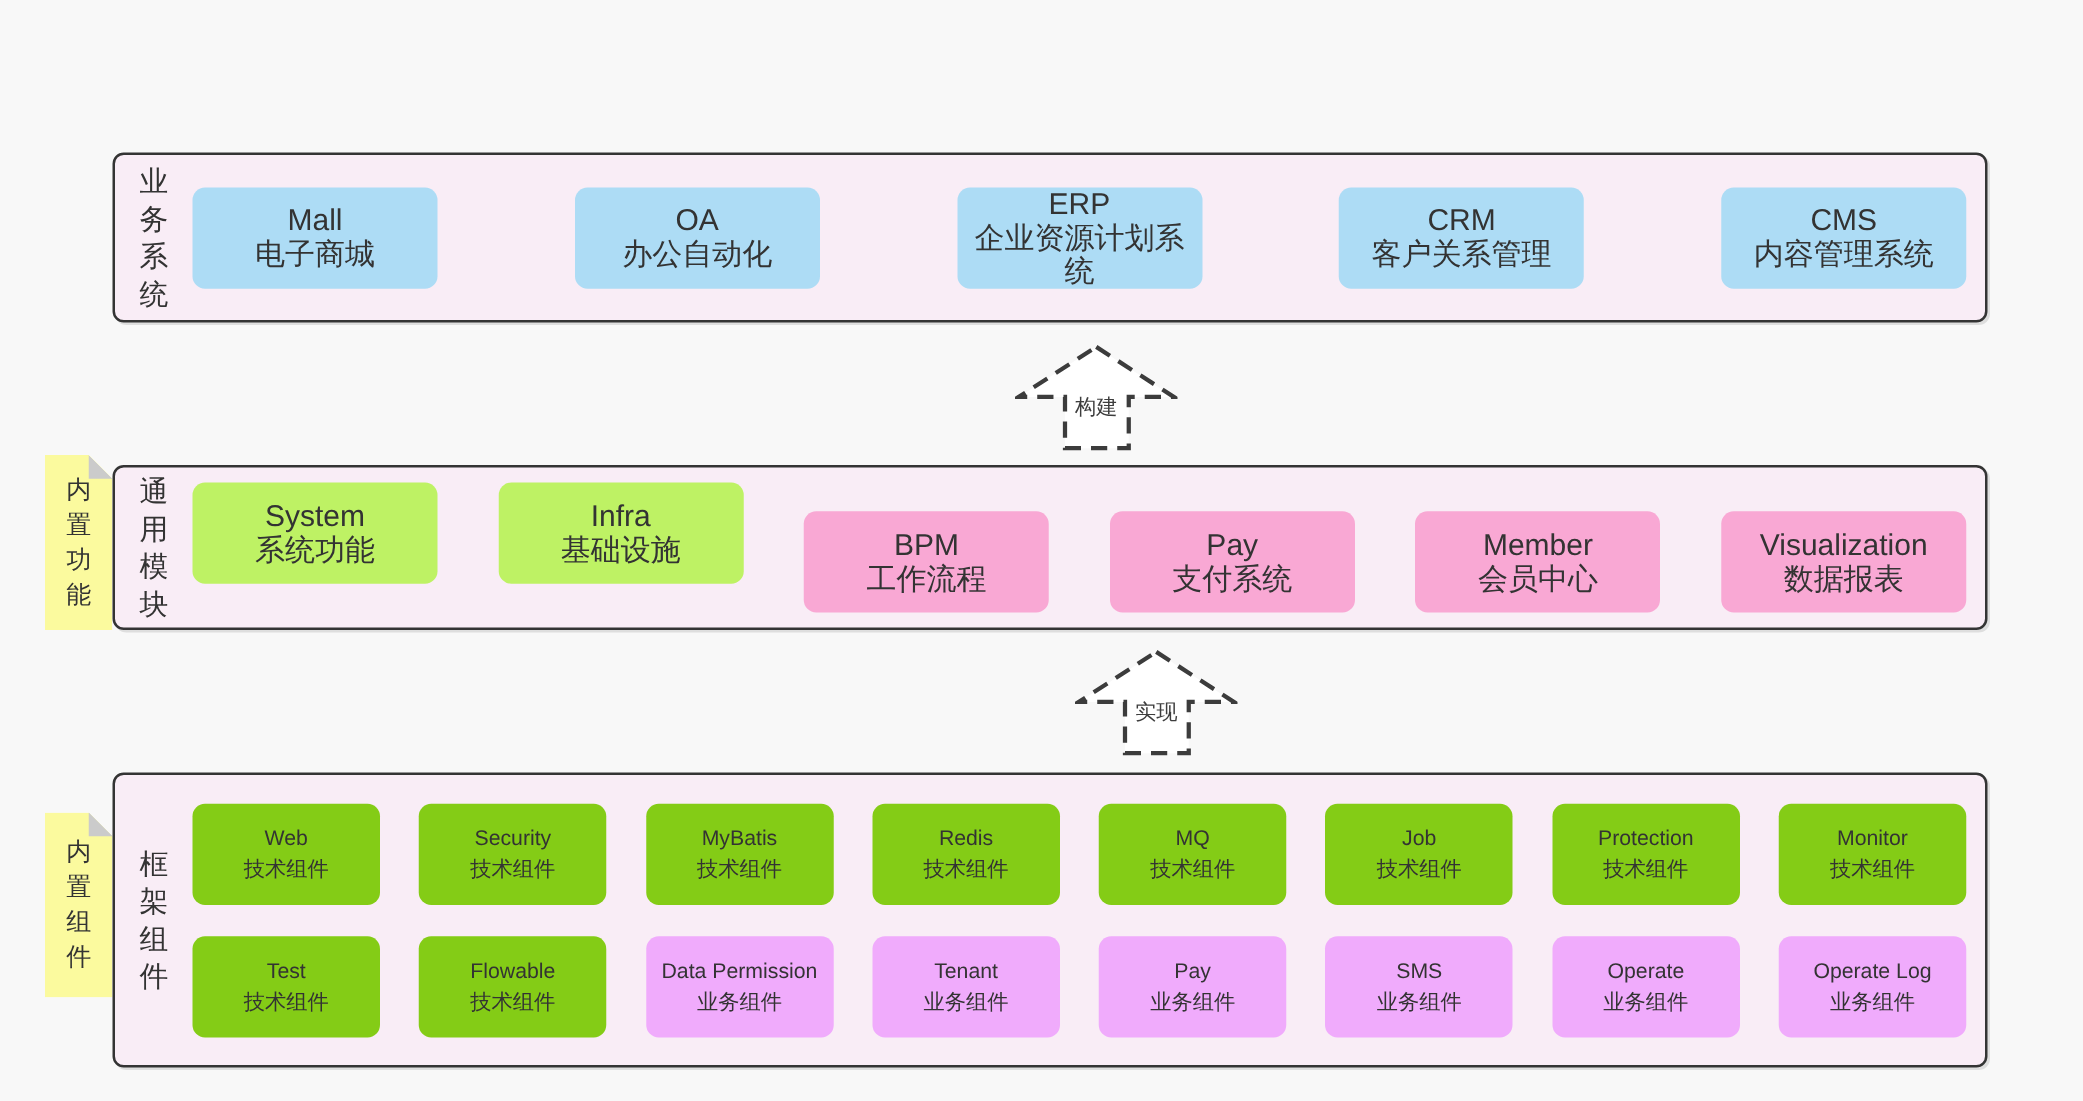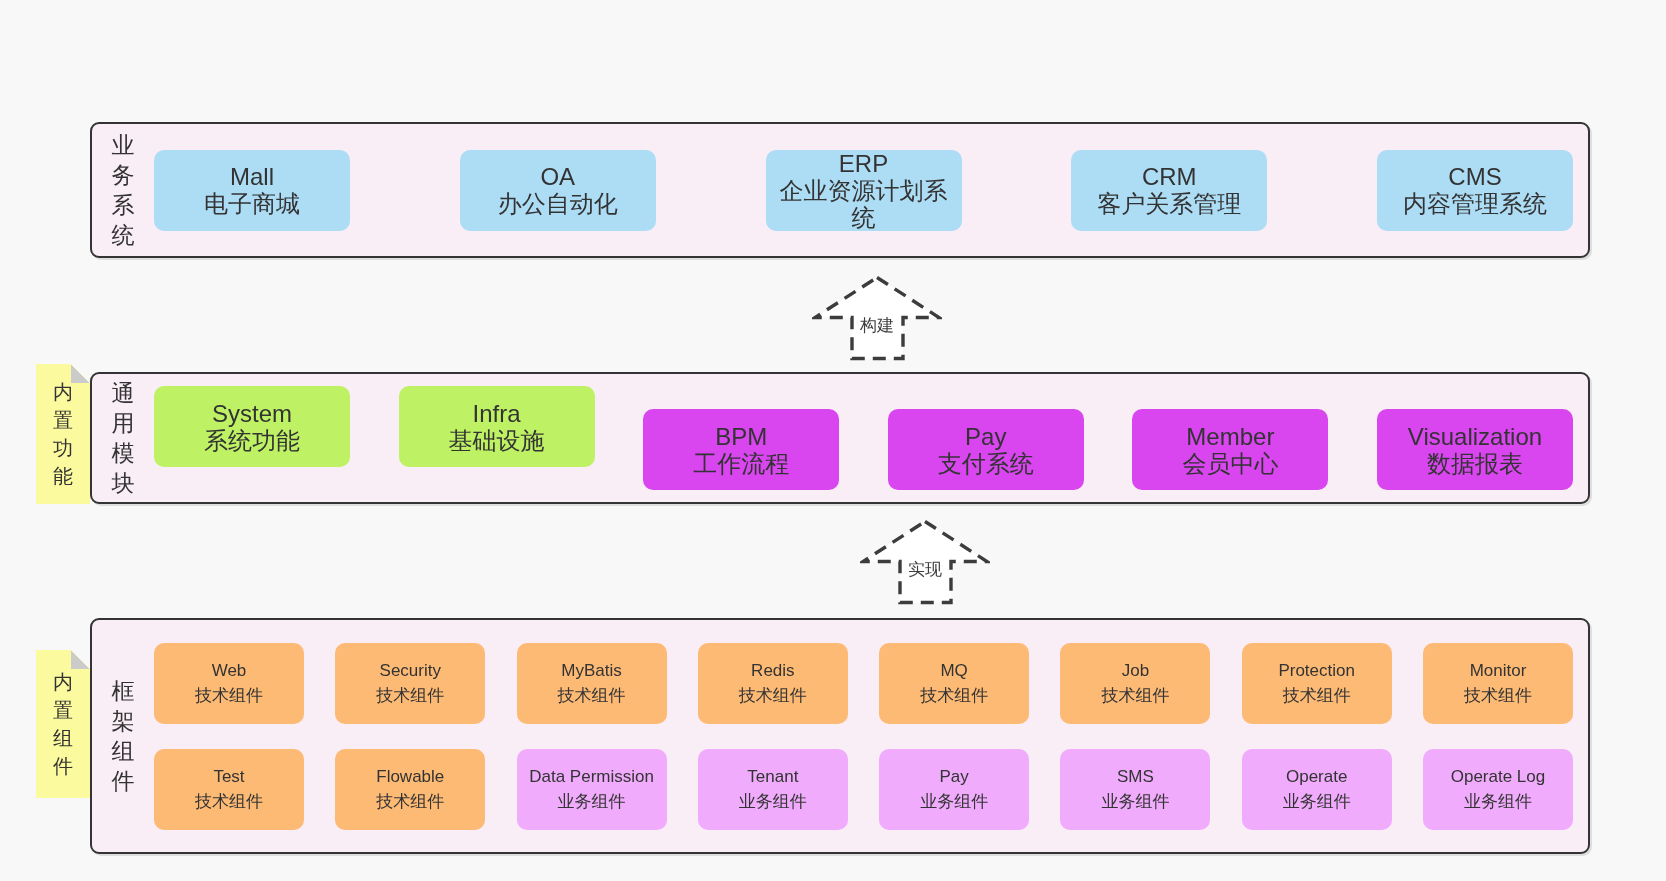--- a/index.html
+++ b/index.html
@@ -34,22 +34,22 @@
   .box{
     height:81px;border-radius:10px;
     display:flex;flex-direction:column;align-items:center;justify-content:center;
     text-align:center;font-size:24px;line-height:27px;color:#333;
     padding:0 6px;box-sizing:border-box;
   }
   .panel-0 .box,.panel-1 .box{width:196px;}
   .panel-2 .box{width:150px;font-size:17px;line-height:25px;}
   .v-blue{background:#addcf5;}
   .v-red{background:#bef264;justify-content:center;}
-  .v-pink{background:#d946ef;margin-top:23px;}
-  .v-green{background:#fdba74;justify-content:center;}
+  .v-pink{background:#f9a8d4;margin-top:23px;}
+  .v-green{background:#84cc16;justify-content:center;}
   .v-light_green{background:#f0abfc;}
   
   .note{
     position:absolute;left:36px;width:54px;background:#fbfa9e;z-index:1;
     display:flex;flex-direction:column;align-items:center;justify-content:center;
     font-size:20px;color:#333;
     clip-path:polygon(0 0,calc(100% - 19px) 0,100% 19px,100% 100%,0 100%);
   }
   .note div{line-height:28px;}
   .note::after{

